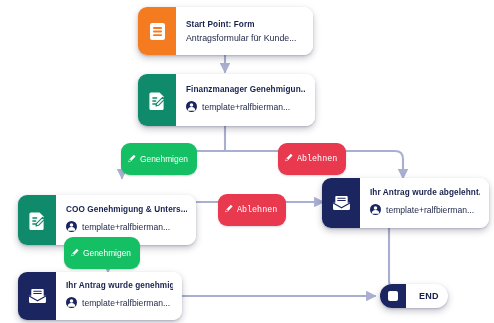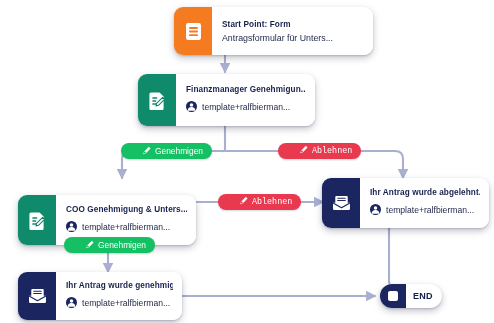--- a/index.html
+++ b/index.html
@@ -86,22 +86,22 @@
   .icon-orange { background: #f47b20; }
   .icon-green  { background: #0f8a6a; }
   .icon-navy   { background: #1b2560; }
 
   
   .pill {
     position: absolute;
     display: flex;
     align-items: center;
     gap: 4px;
-    height: 16px;
-    padding: 0 9px 0 21px;
+    height: 32px;
+    padding: 0 9px 0 6px;
     border-radius: 9px;
     font-size: 8.4px;
     color: #ffffff;
     white-space: nowrap;
     z-index: 6;
     box-shadow: 0 1px 2px rgba(23,28,62,0.18);
   }
   .pill-green { background: #15bf63; }
   .pill-red   { background: #e8394f; font-family: Liberation Mono, monospace; }
 
@@ -125,21 +125,21 @@
     align-items: center;
     justify-content: center;
   }
   .end-square {
     width: 10px;
     height: 10px;
     background: #ffffff;
     border-radius: 2px;
   }
   .end-label {
-    padding: 0 9px 0 7px;
+    padding: 0 9px 0 13px;
     font-size: 9px;
     font-weight: bold;
     color: #17204d;
     letter-spacing: 0.3px;
   }
 </style>
 </head>
 <body>
 
 <div id="canvas">
@@ -163,32 +163,32 @@
       <path d="M 196 202 L 323 202" marker-end="url(#arw)"></path>
 
       <path d="M 108 228 L 108 272" marker-end="url(#arw)"></path>
 
       <path d="M 389 228 L 389 281 Q 389 289 397 289 L 400 289" marker-end="url(#arw)"></path>
 
       <path d="M 182 296 L 375 296" marker-end="url(#arw)"></path>
     </g>
   </svg>
 
-  <div class="node" style="left:138px; top:7px; width:199px; height:48px;margin-left:36px;">
+  <div class="node" style="left:138px; top:7px; width:175px; height:48px;">
     <div class="node-icon icon-orange">
       <svg width="17" height="19" viewBox="0 0 17 19" aria-hidden="true">
         <rect x="1" y="1" width="15" height="17" rx="2.2" fill="#ffffff"></rect>
         <rect x="4" y="5" width="9" height="1.9" rx="0.9" fill="#f47b20"></rect>
         <rect x="4" y="8.6" width="9" height="1.9" rx="0.9" fill="#f47b20"></rect>
         <rect x="4" y="12.2" width="9" height="1.9" rx="0.9" fill="#f47b20"></rect>
       </svg>
     </div>
     <div class="node-body">
       <div class="node-title">Start Point: Form</div>
-      <div class="node-desc">Antragsformular für Unters...</div>
+      <div class="node-desc">Antragsformular für Kunde...</div>
     </div>
   </div>
 
   <div class="node" style="left:138px; top:74px; width:177px; height:52px;">
     <div class="node-icon icon-green">
       <svg width="17" height="19" viewBox="0 0 17 19" aria-hidden="true">
         <path d="M2 1.4 h8.5 l4.1 4.1 v12.1 a1.6 1.6 0 0 1 -1.6 1.6 H2 a1.6 1.6 0 0 1 -1.6 -1.6 V3 A1.6 1.6 0 0 1 2 1.4 z" fill="#ffffff"></path>
         <rect x="3.2" y="6.2" width="5.2" height="1.5" rx="0.7" fill="#0f8a6a"></rect>
         <rect x="3.2" y="9.2" width="4.2" height="1.5" rx="0.7" fill="#0f8a6a"></rect>
         <rect x="3.2" y="12.2" width="6" height="1.5" rx="0.7" fill="#0f8a6a"></rect>

